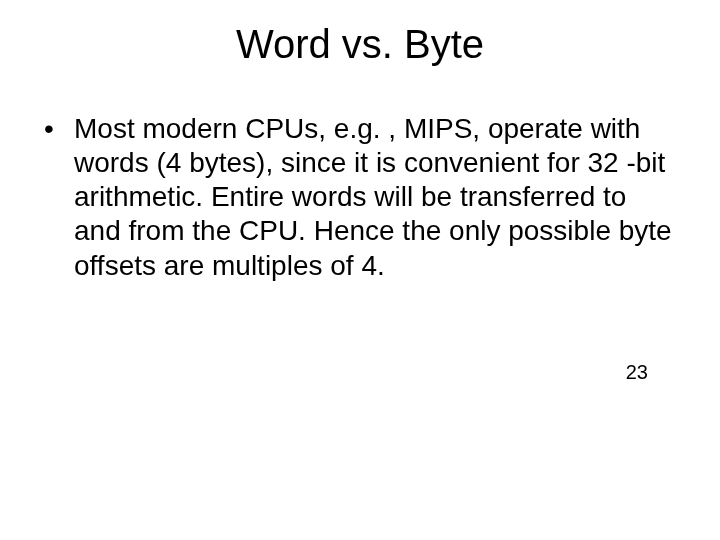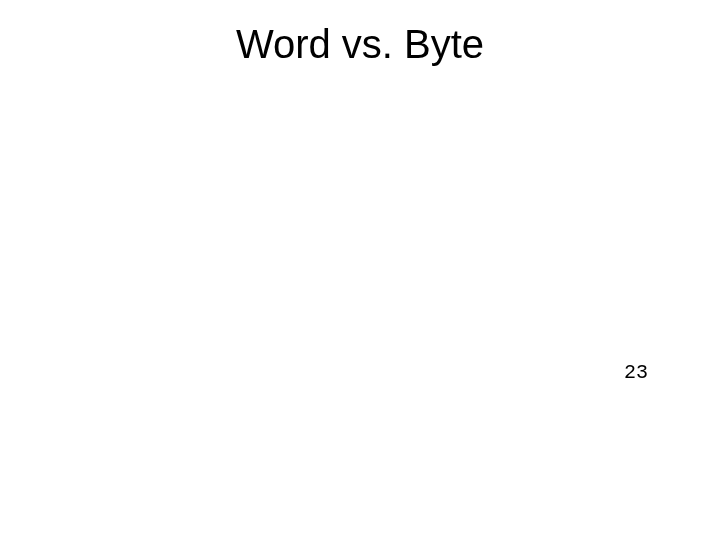--- a/index.html
+++ b/index.html
@@ -50,30 +50,31 @@
     position: absolute;
     left: 4px;
     top: 0;
     font-size: 28px;
     line-height: 1.22;
   }
   .page-number {
     position: absolute;
     bottom: 24px;
     right: 72px;
-    font-family: Liberation Mono, monospace;
+    font-family: Liberation Sans, sans-serif;
     font-size: 20px;
     margin-top: 40px;
   }
 </style>
 </head>
 <body>
 
 <div class="slide">
   <div class="title">Word vs. Byte</div>
 
   <div class="body">
     <ul class="bullets">
+      <li>Most modern CPUs, e.g. , MIPS, operate with words (4 bytes), since it is convenient for 32 -bit arithmetic. Entire words will be transferred to and from the CPU. Hence the only possible byte offsets are multiples of 4.</li>
     </ul>
   </div>
 
   <div class="page-number">23</div>
 </div>
 
 </body></html>

